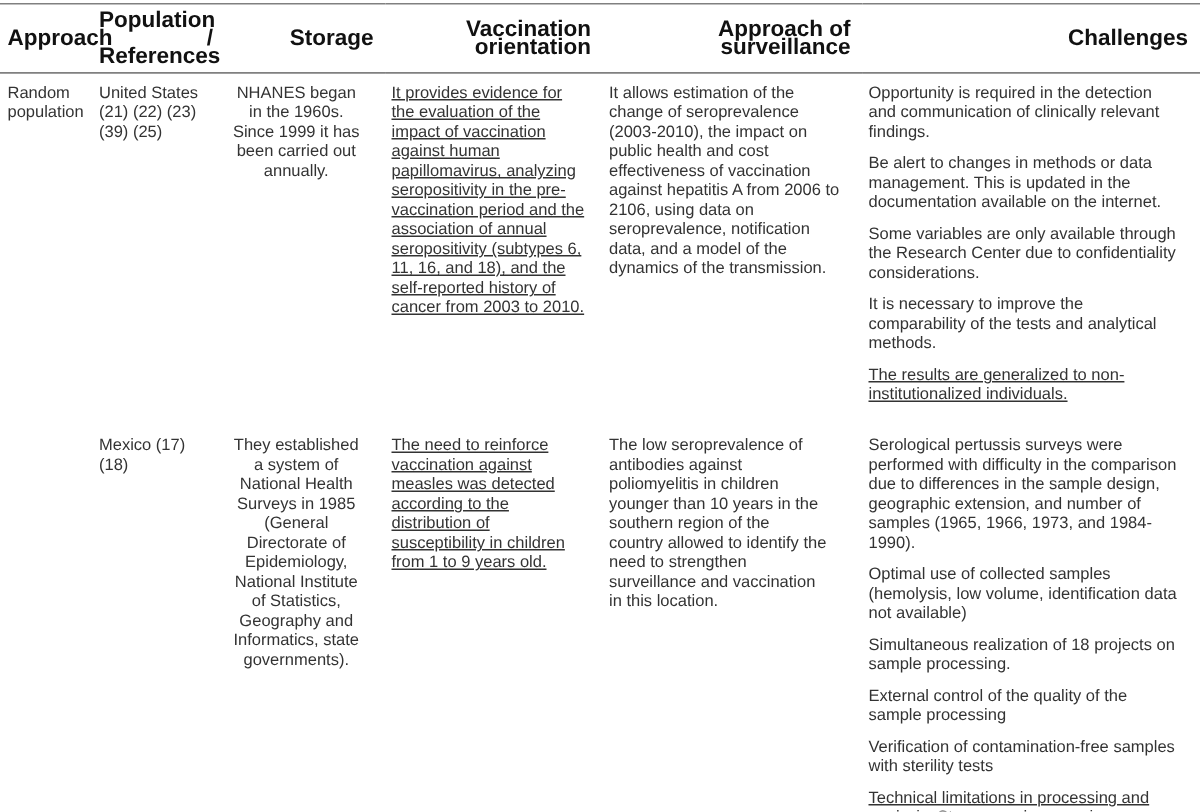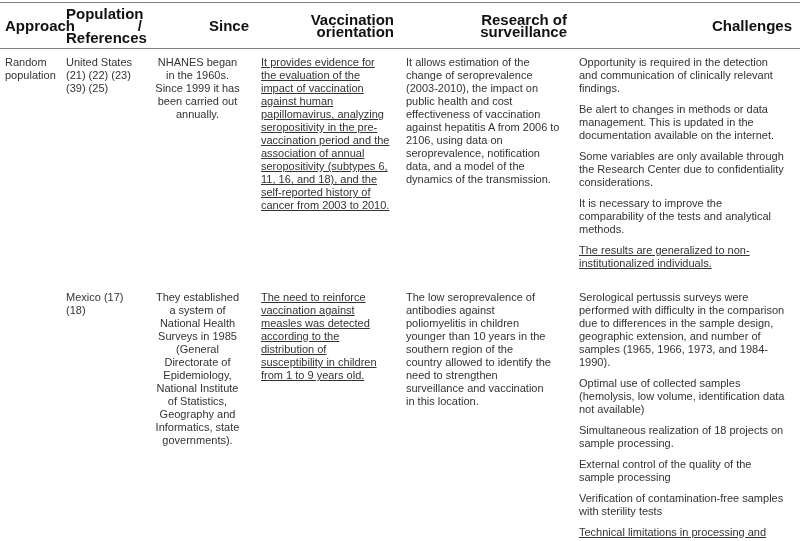--- a/index.html
+++ b/index.html
@@ -64,23 +64,23 @@
         <col class="c2">
         <col class="c3">
         <col class="c4">
         <col class="c5">
         <col class="c6">
     </colgroup>
     <thead>
       <tr>
         <th>Approach</th>
         <th>Population / References</th>
-        <th>Since</th>
+        <th>Storage</th>
         <th>Vaccination orientation</th>
-        <th>Research of surveillance</th>
+        <th>Approach of surveillance</th>
         <th>Challenges</th>
       </tr>
     </thead>
     <tbody>
       <tr class="row-us">
         <td class="col-approach">Random population</td>
         <td class="col-population">United States (21) (22) (23) (39) (25)</td>
         <td class="col-origin">NHANES began in the 1960s. Since 1999 it has been carried out annually.</td>
         <td class="col-vaccination">It provides evidence for the evaluation of the impact of vaccination against human papillomavirus, analyzing seropositivity in the pre-vaccination period and the association of annual seropositivity (subtypes 6, 11, 16, and 18), and the self-reported history of cancer from 2003 to 2010.</td>
         <td class="col-surveillance">It allows estimation of the change of seroprevalence (2003-2010), the impact on public health and cost effectiveness of vaccination against hepatitis A from 2006 to 2106, using data on seroprevalence, notification data, and a model of the dynamics of the transmission.</td>

